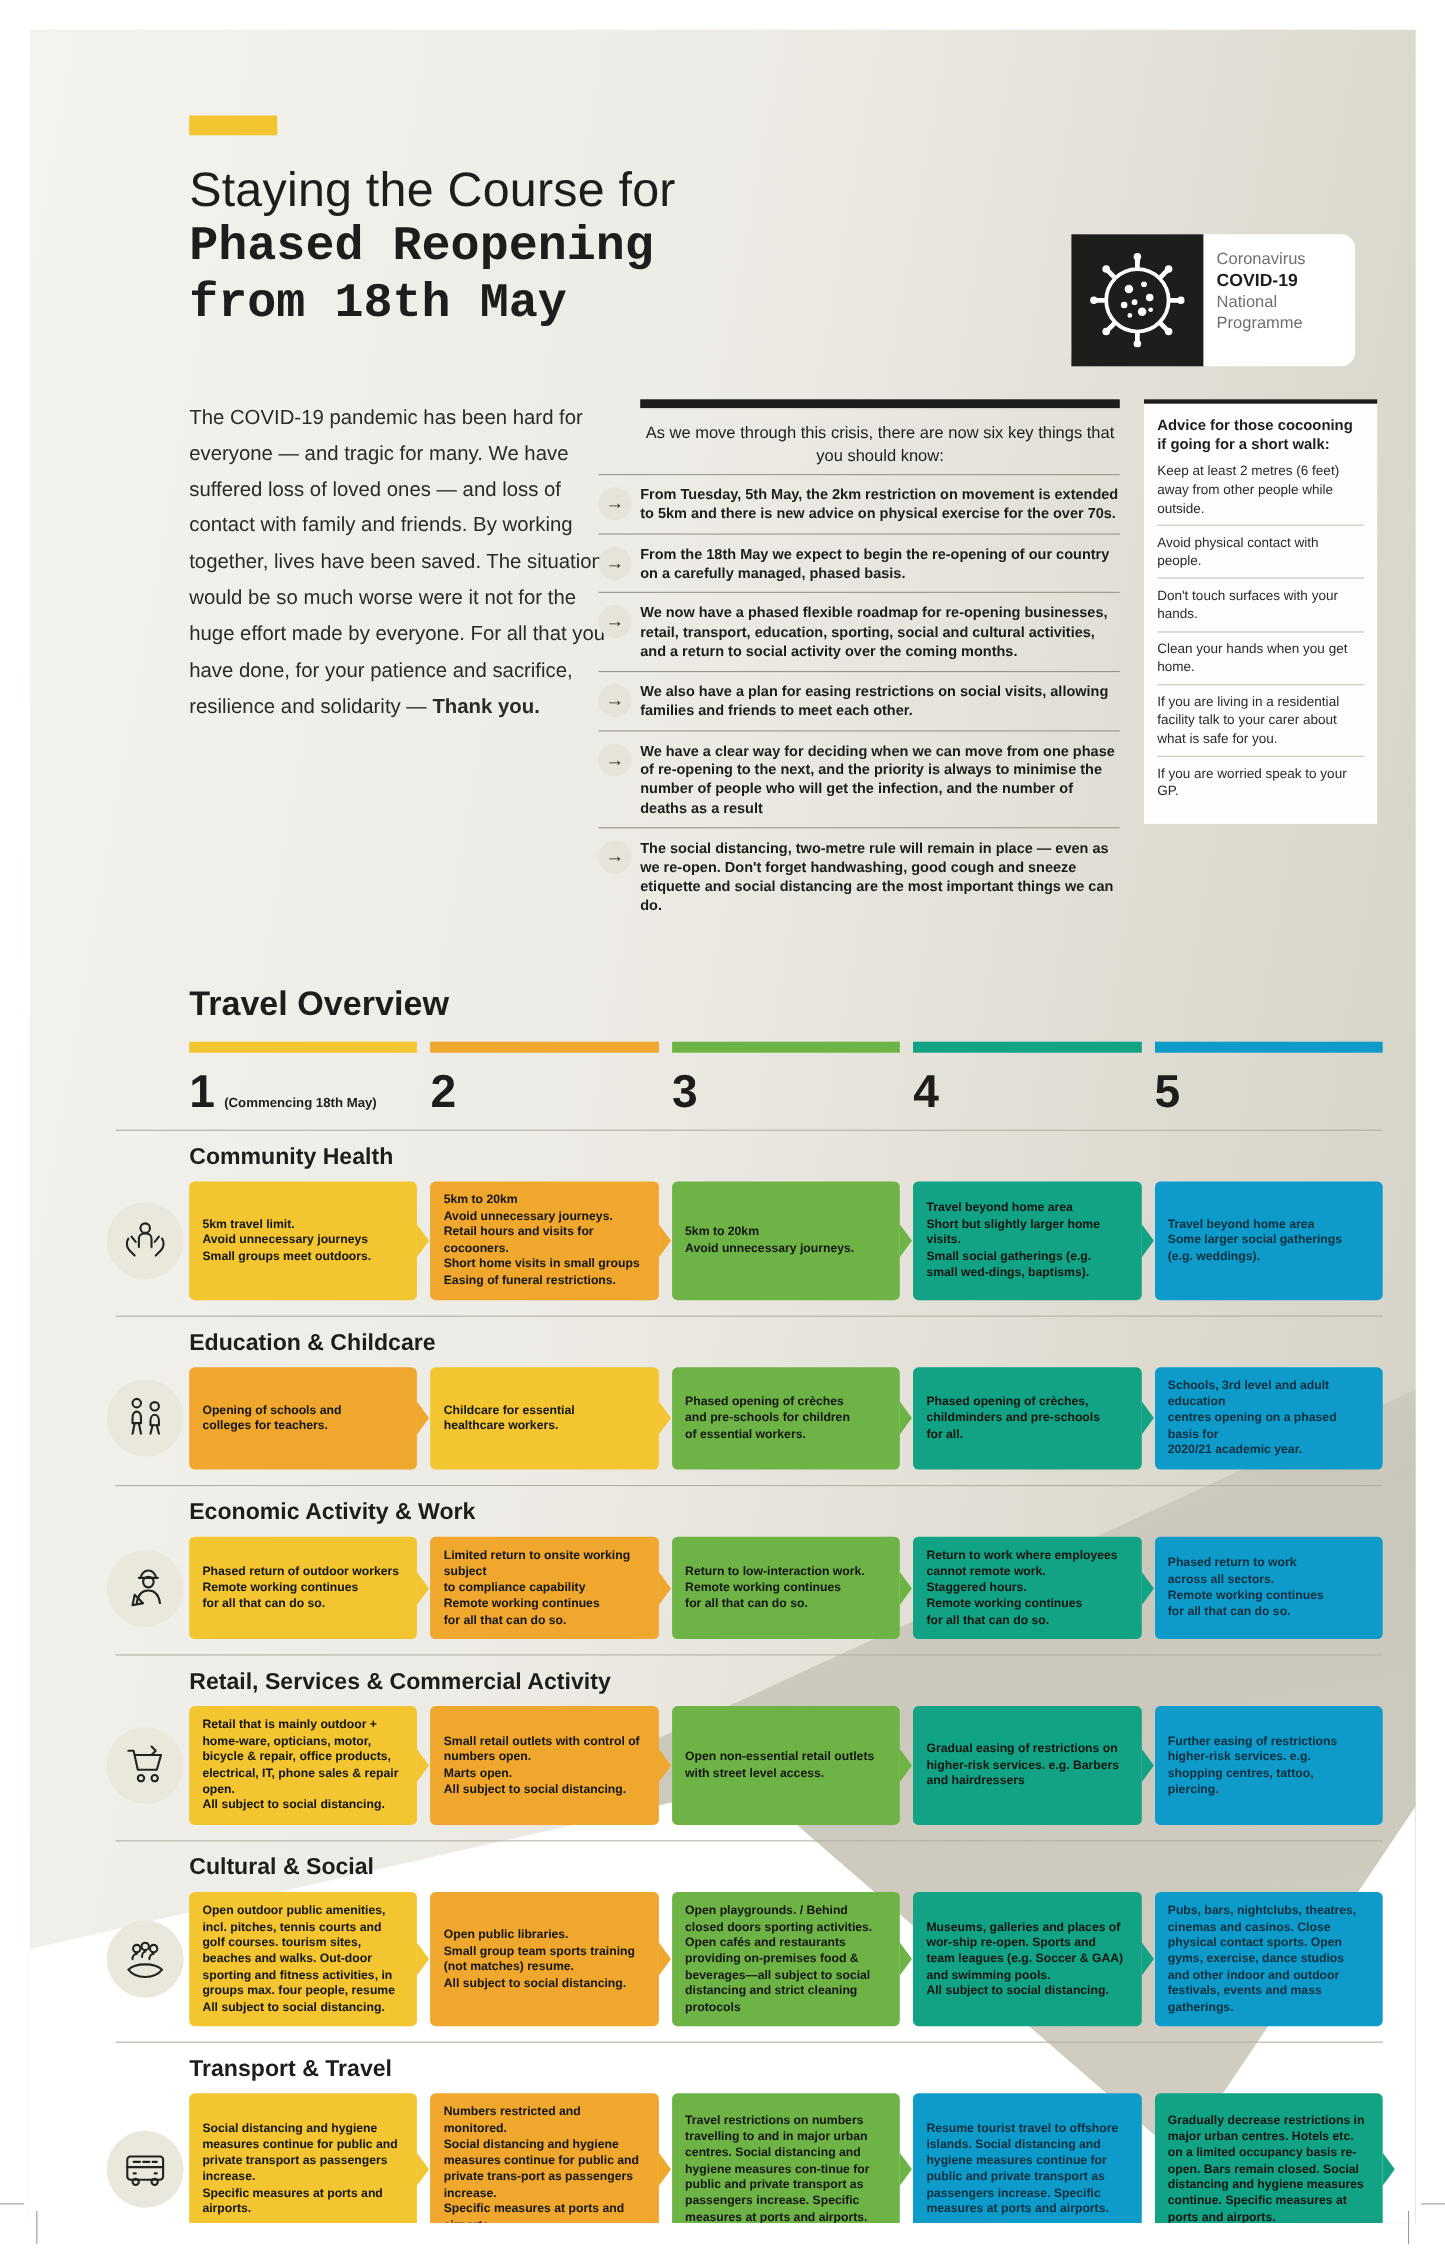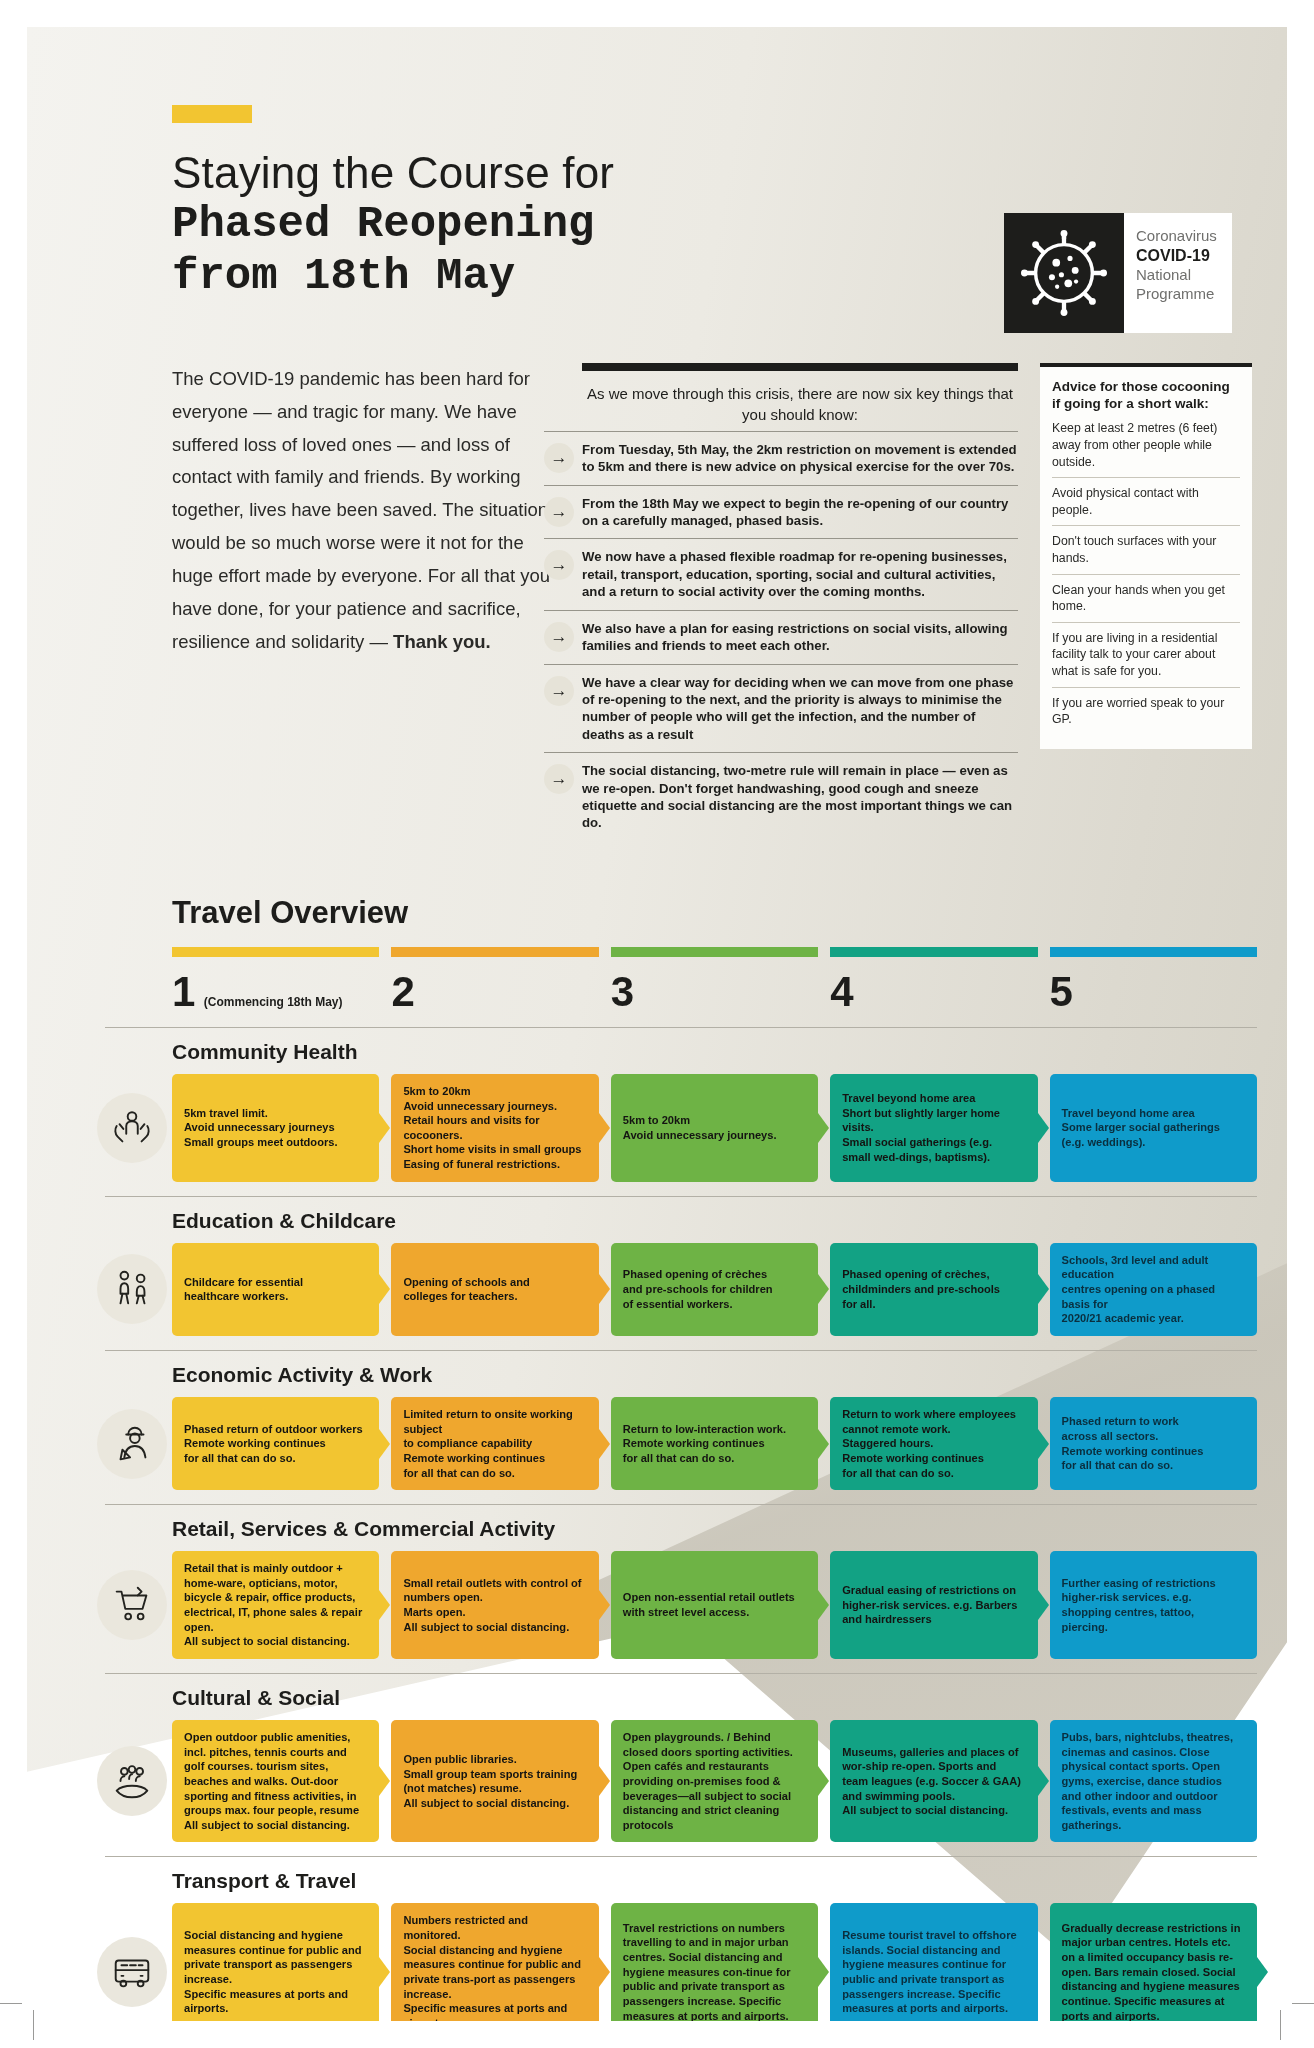--- a/index.html
+++ b/index.html
@@ -13,21 +13,21 @@
     clip-path:polygon(45% 78%,100% 62%,100% 100%,45% 100%);}
   .deco-white{left:0;top:0;width:100%;height:100%;background:#ffffff;
     clip-path:polygon(0 87.5%,52% 80%,83% 97%,100% 81%,100% 100%,0 100%);}
   .content{position:relative;z-index:1;padding:0 30px 0 78px;box-sizing:border-box;width:100%;height:100%;}
 
   
   .tick{width:80px;height:18px;background:#f2c531;margin:78px 0 24px 67px;}
   .titles{margin-left:67px;}
   .t-light{font-size:44px;font-weight:400;letter-spacing:.2px;line-height:1.18;color:#1d1d1b;}
   .t-bold{font-size:44px;font-weight:800;line-height:1.18;color:#1d1d1b;font-family:Liberation Mono, monospace;}
-  .logo-card{position:absolute;top:108px;right:55px;width:228px;height:120px;background:#ffffff;display:flex;}
+  .logo-card{position:absolute;top:108px;right:55px;width:258px;height:120px;background:#ffffff;display:flex;border-radius:13px;}
   .logo-sq{width:120px;height:120px;background:#1d1d1b;display:flex;align-items:center;justify-content:center;}
   .logo-txt{padding:14px 0 0 12px;font-size:15px;line-height:1.25;color:#6f6f6d;}
   .logo-txt b{color:#1d1d1b;font-size:16px;}
 
   
   .cols{display:grid;grid-template-columns:388px 436px 212px;column-gap:22px;margin:60px 0 0 67px;}
   .intro{font-size:18.5px;line-height:1.78;color:#2a2a28;}
   .keyhead-bar{height:8px;background:#1d1d1b;margin-bottom:12px;}
   .keyintro{font-size:15px;line-height:1.4;color:#1d1d1b;margin-bottom:6px;text-align:center;}
   .kitem{display:flex;align-items:flex-start;border-top:1px solid #97958b;padding:9px 0 9px 0;margin-left:-38px;}
@@ -224,24 +224,24 @@
       <h3>Education &amp; Childcare</h3>
       <div class="grid6">
         <div class="icn">
           <svg viewBox="0 0 48 48" fill="none" stroke="#23231f" stroke-width="2" stroke-linecap="round" stroke-linejoin="round">
             <circle cx="16" cy="10" r="4"></circle>
                 <circle cx="33" cy="13" r="4"></circle>
             <path d="M12 24c0-4 2-6 4-6s4 2 4 6v5h-8zM29 27c0-4 2-6 4-6s4 2 4 6v4h-8z"></path>
             <path d="M14 29l-2 10M18 29l2 10M31 31l-2 8M35 31l2 8"></path>
           </svg>
         </div>
+        <div class="pbox p2 arrow">Opening of schools and
+colleges for teachers.</div>
         <div class="pbox p1 arrow">Childcare for essential
 healthcare workers.</div>
-        <div class="pbox p2 arrow">Opening of schools and
-colleges for teachers.</div>
         <div class="pbox p3 arrow">Phased opening of crèches
 and pre-schools for children
 of essential workers.</div>
         <div class="pbox p4 arrow">Phased opening of crèches,
 childminders and pre-schools
 for all.</div>
         <div class="pbox p5">Schools, 3rd level and adult education
 centres opening on a phased basis for
 2020/21 academic year.</div>
       </div>

